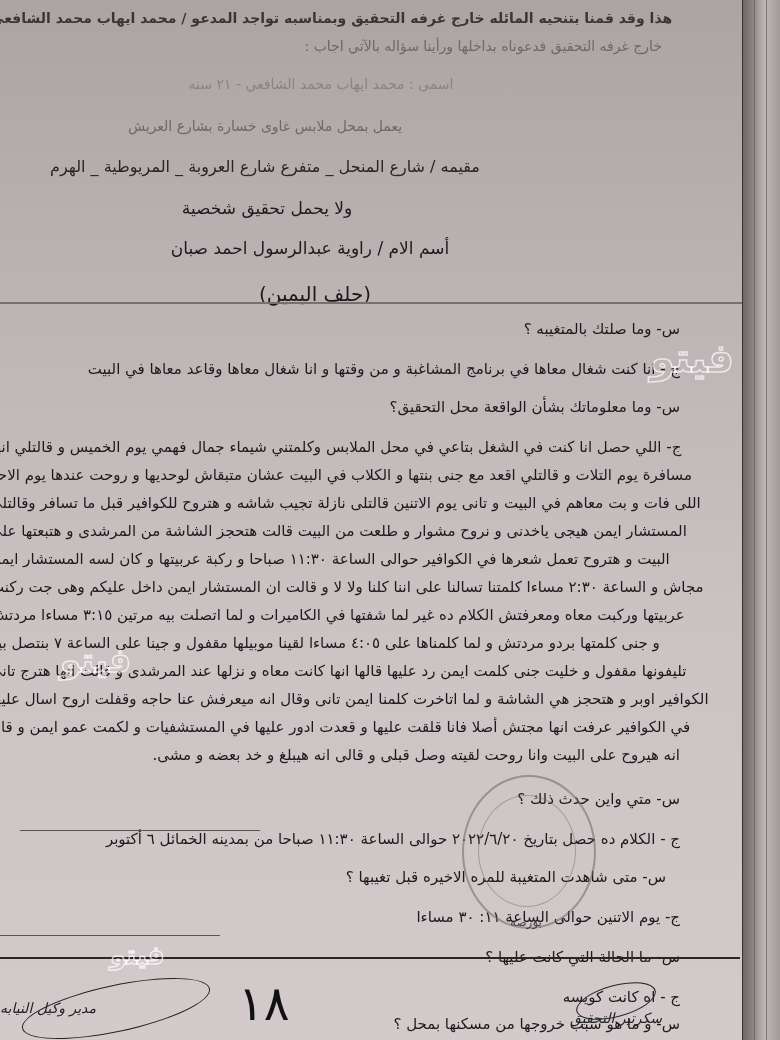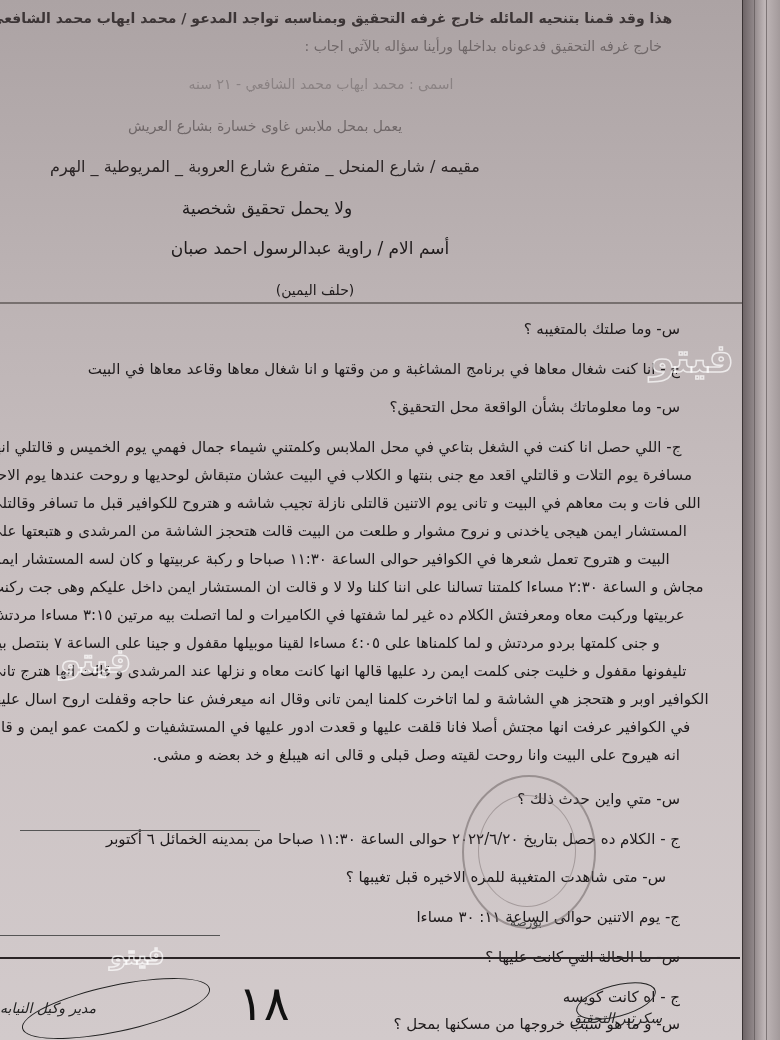--- a/index.html
+++ b/index.html
@@ -68,21 +68,21 @@
 <div class="paper">
 
   <div class="line overflow faded" style="top:10px; font-weight:bold; color:#3c3536;">هذا وقد قمنا بتنحيه المائله خارج غرفه التحقيق وبمناسبه تواجد المدعو / محمد ايهاب محمد الشافعي</div>
   <div class="line faded" style="top:38px; right:80px;">خارج غرفه التحقيق فدعوناه بداخلها ورأينا سؤاله بالآتي اجاب :</div>
 
   <div class="line faded center" style="top:76px; left:315px; color:#8a8283;margin-left:6px;">اسمى : محمد ايهاب محمد الشافعي - ٢١ سنه</div>
   <div class="line faded center" style="top:118px; left:265px;">يعمل بمحل ملابس غاوى خسارة بشارع العريش</div>
   <div class="line center" style="top:157px; left:265px; font-size:16px; font-weight:normal; color:#2a2425;">مقيمه / شارع المنحل _ متفرع شارع العروبة _ المريوطية _ الهرم</div>
   <div class="line center" style="top:198px; left:267px; font-size:17px;">ولا يحمل تحقيق شخصية</div>
   <div class="line center" style="top:238px; left:310px; font-size:17px;">أسم الام / راوية عبدالرسول احمد صبان</div>
-  <div class="line center" style="top:282px; left:315px; font-size:14px;">(حلف اليمين)</div>
+  <div class="line center" style="top:282px; left:315px; font-size:20px;">(حلف اليمين)</div>
 
   <div class="divider"></div>
 
   <div class="line" style="top:320px; right:62px;">
     <span>س-</span>
     <span>وما صلتك بالمتغيبه ؟</span>
   </div>
   <div class="line" style="top:360px; right:62px;">
     <span>ج -</span>
     <span>انا كنت شغال معاها في برنامج المشاغبة و من وقتها و انا شغال معاها وقاعد معاها في البيت</span>

